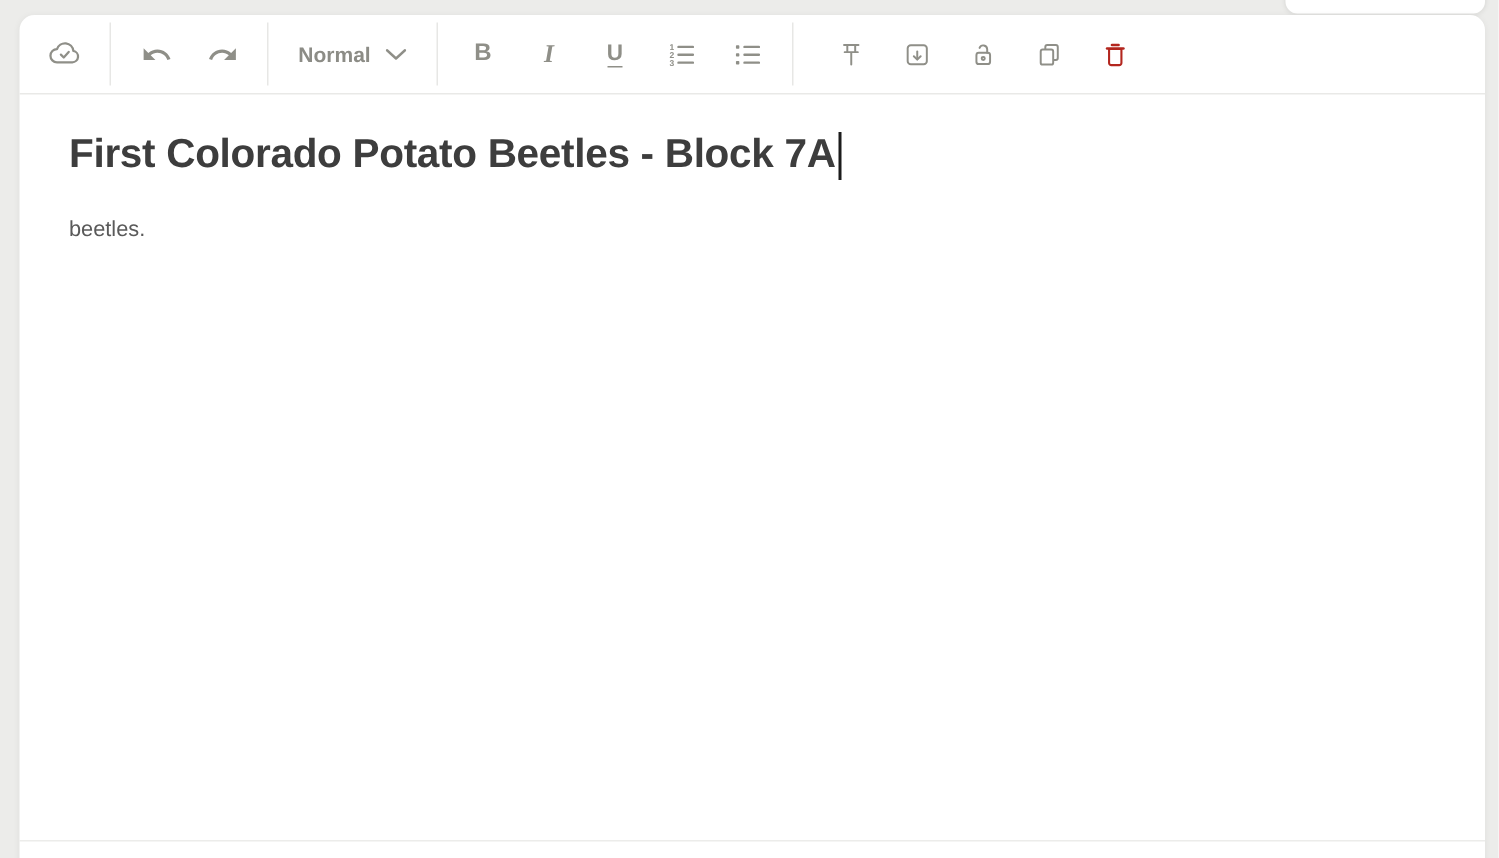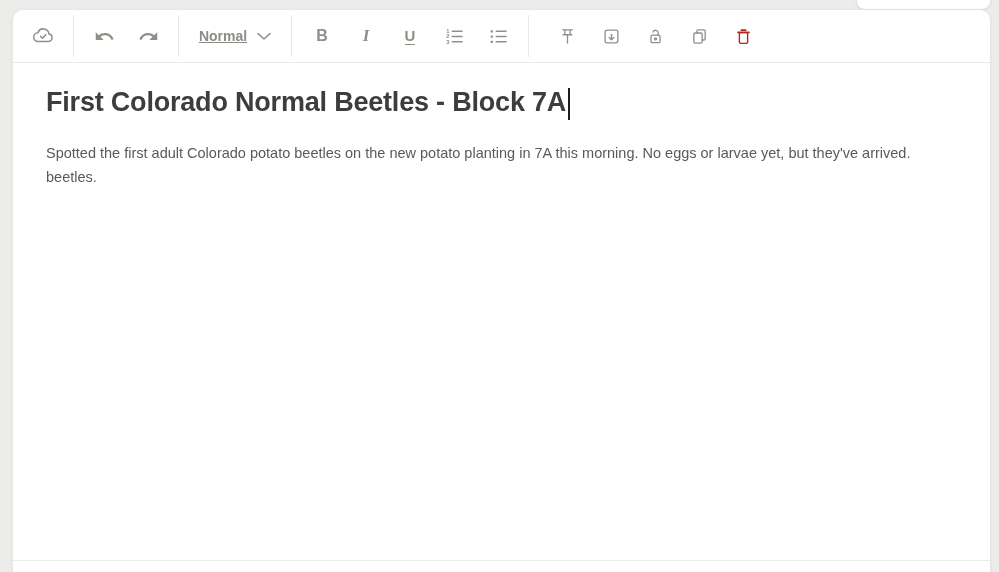--- a/index.html
+++ b/index.html
@@ -28,21 +28,20 @@
     width:44px;height:40px;display:flex;align-items:center;justify-content:center;
     background:none;border:none;padding:0;cursor:pointer;color:#8f8f88;
   }
   .icon-btn svg{display:block;}
   .tb-divider{width:1px;height:42px;background:#e7e7e5;margin:0 8px;flex:none;}
   .style-dropdown{
     width:96px;height:40px;display:flex;align-items:center;justify-content:center;gap:10px;
     background:none;border:none;cursor:pointer;
     color:#8c8c86;font-weight:700;font-size:14px;
     font-family:"Liberation Sans","DejaVu Sans",sans-serif;
-    text-decoration:underline;
   }
   .glyph-b{font-size:16px;font-weight:700;color:#8f8f88;}
   .glyph-i{font-size:17px;font-weight:700;font-style:italic;color:#8f8f88;
     font-family:"Liberation Serif","DejaVu Serif",serif;}
   .glyph-u{font-size:15px;font-weight:600;color:#8f8f88;text-decoration:none;
     border-bottom:1.5px solid #8f8f88;line-height:1.15;}
   .delete-btn{color:#b3261e;}
 
   .note-content{padding:21px 33px 0 33px;}
   .note-title-row{display:flex;align-items:flex-start;}
@@ -190,23 +189,22 @@
           <path d="M9.5 4.6h5" stroke-width="2"></path>
           <path d="M5.8 7.2h12.4" stroke-width="2"></path>
           <path d="M7.3 7.6h9.4v10.6a1.7 1.7 0 0 1-1.7 1.7H9a1.7 1.7 0 0 1-1.7-1.7z" stroke-width="1.6"></path>
         </svg>
       </span>
     </button>
   </div>
 
   <div class="note-content">
     <div class="note-title-row">
-      <h1 class="note-title" style="margin:0;">First Colorado Normal Beetles - Block 7A</h1>
+      <h1 class="note-title" style="margin:0;">First Colorado Potato Beetles - Block 7A</h1>
       <span class="caret"></span>
     </div>
     <div class="note-body">
-      <div class="line">Spotted the first adult Colorado potato beetles on the new potato planting in 7A this morning. No eggs or larvae yet, but they've arrived.</div>
       <div class="line">beetles.</div>
     </div>
   </div>
 
   <div class="footer-divider"></div>
 </div>
 
 </body></html>

